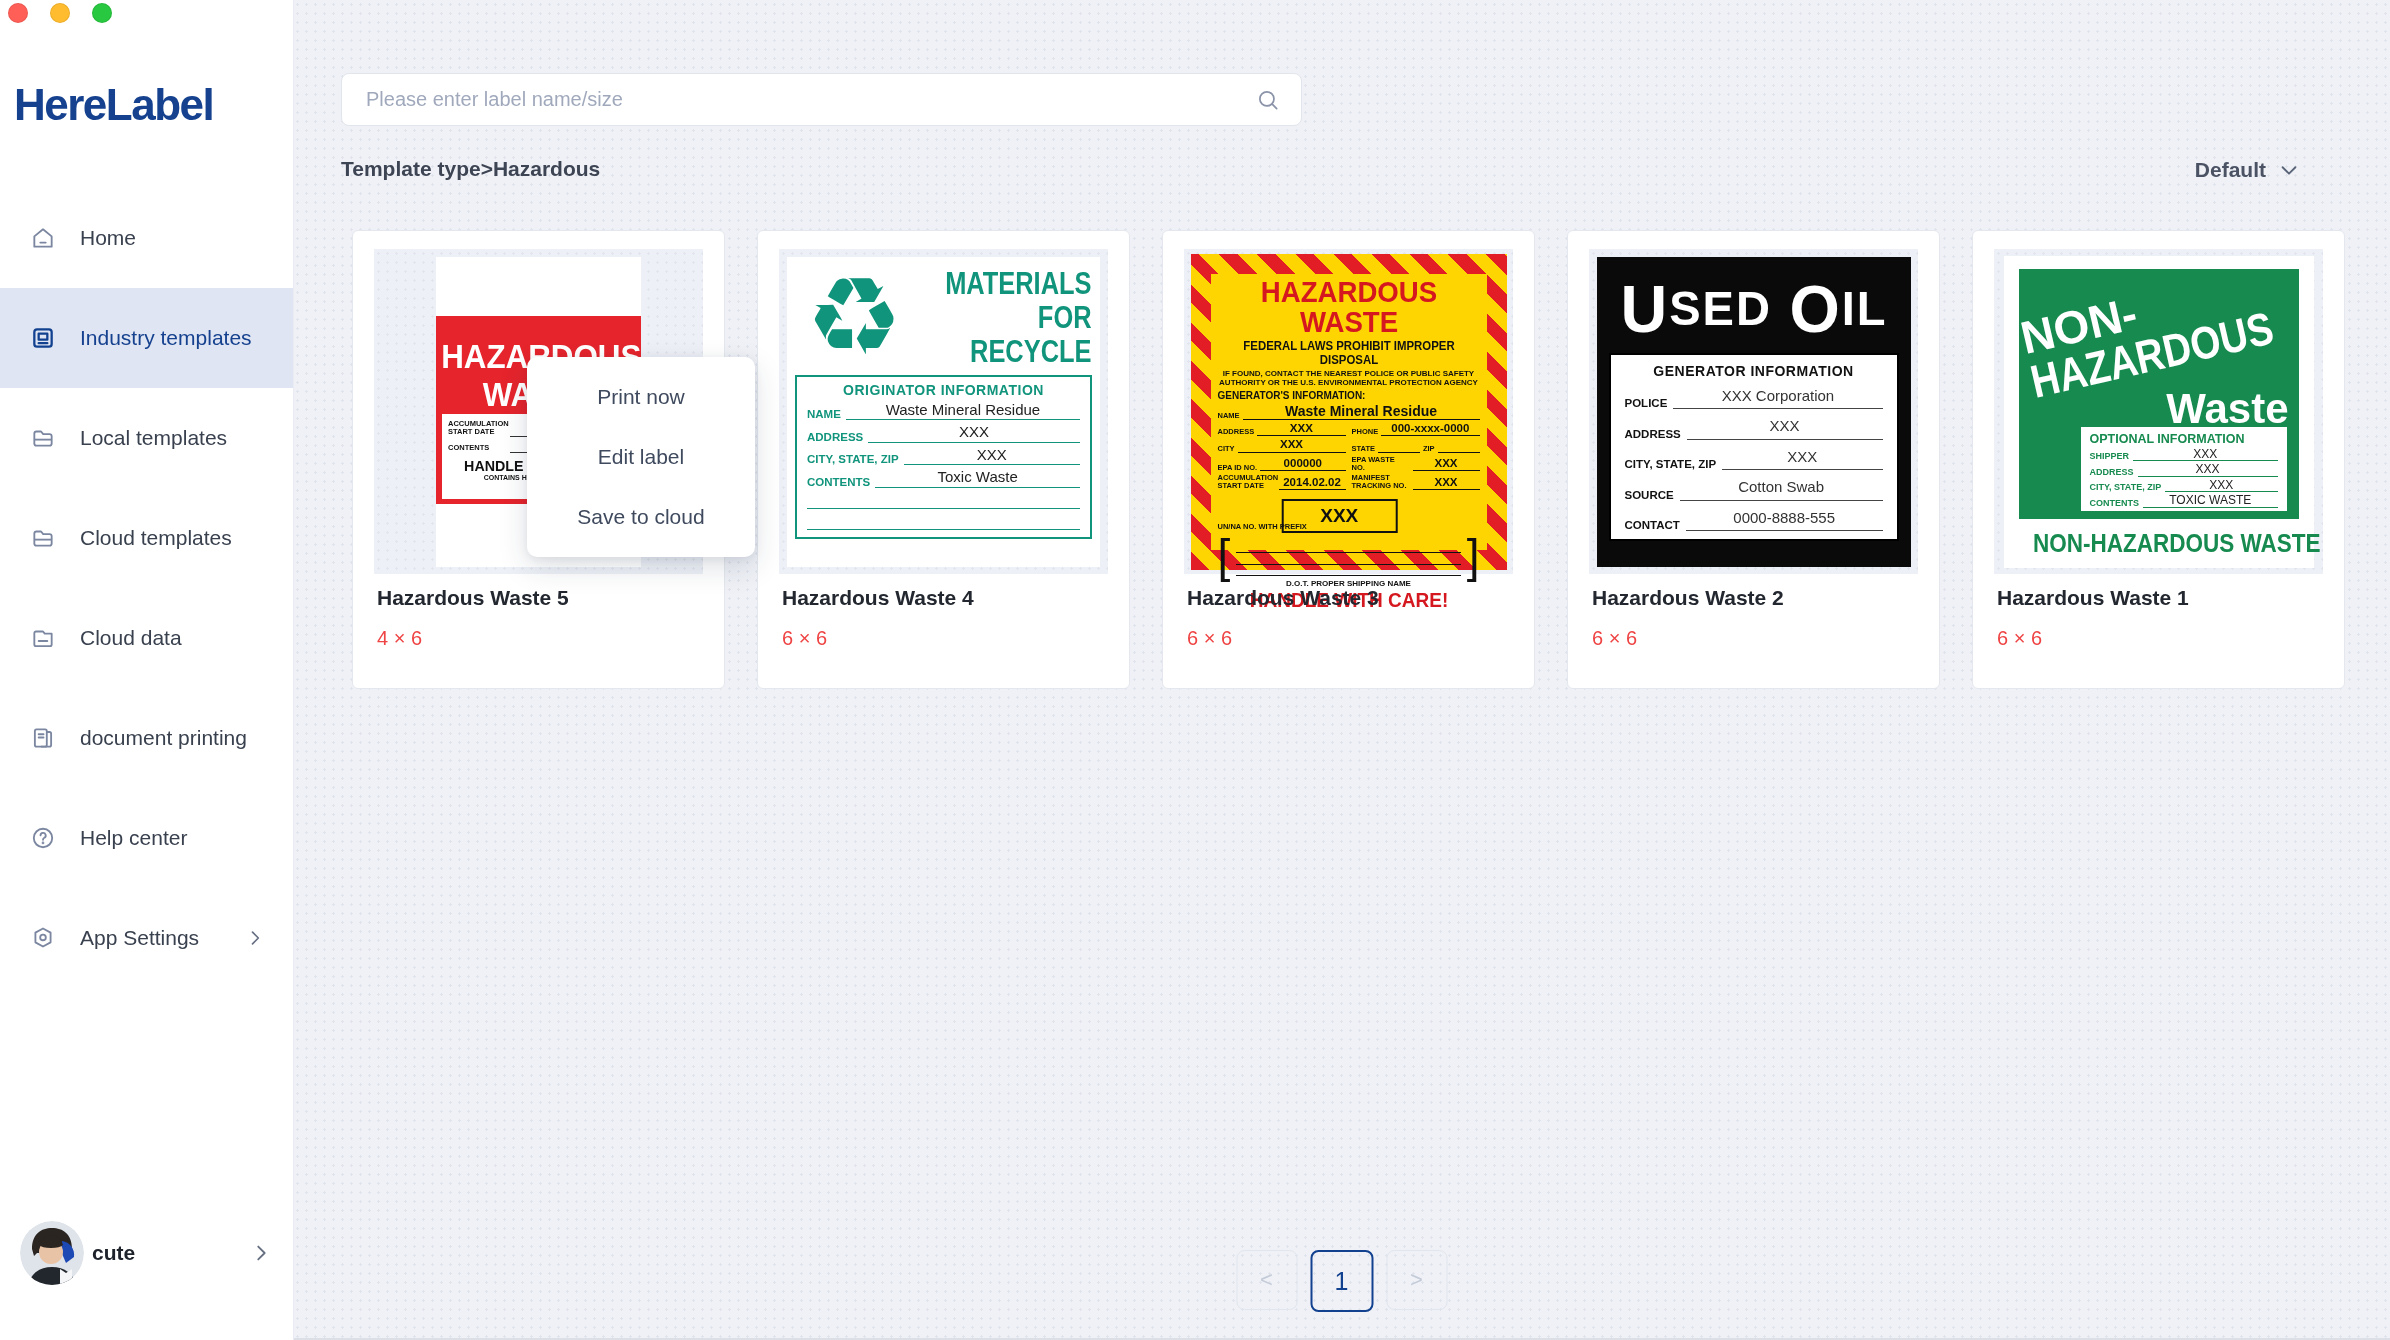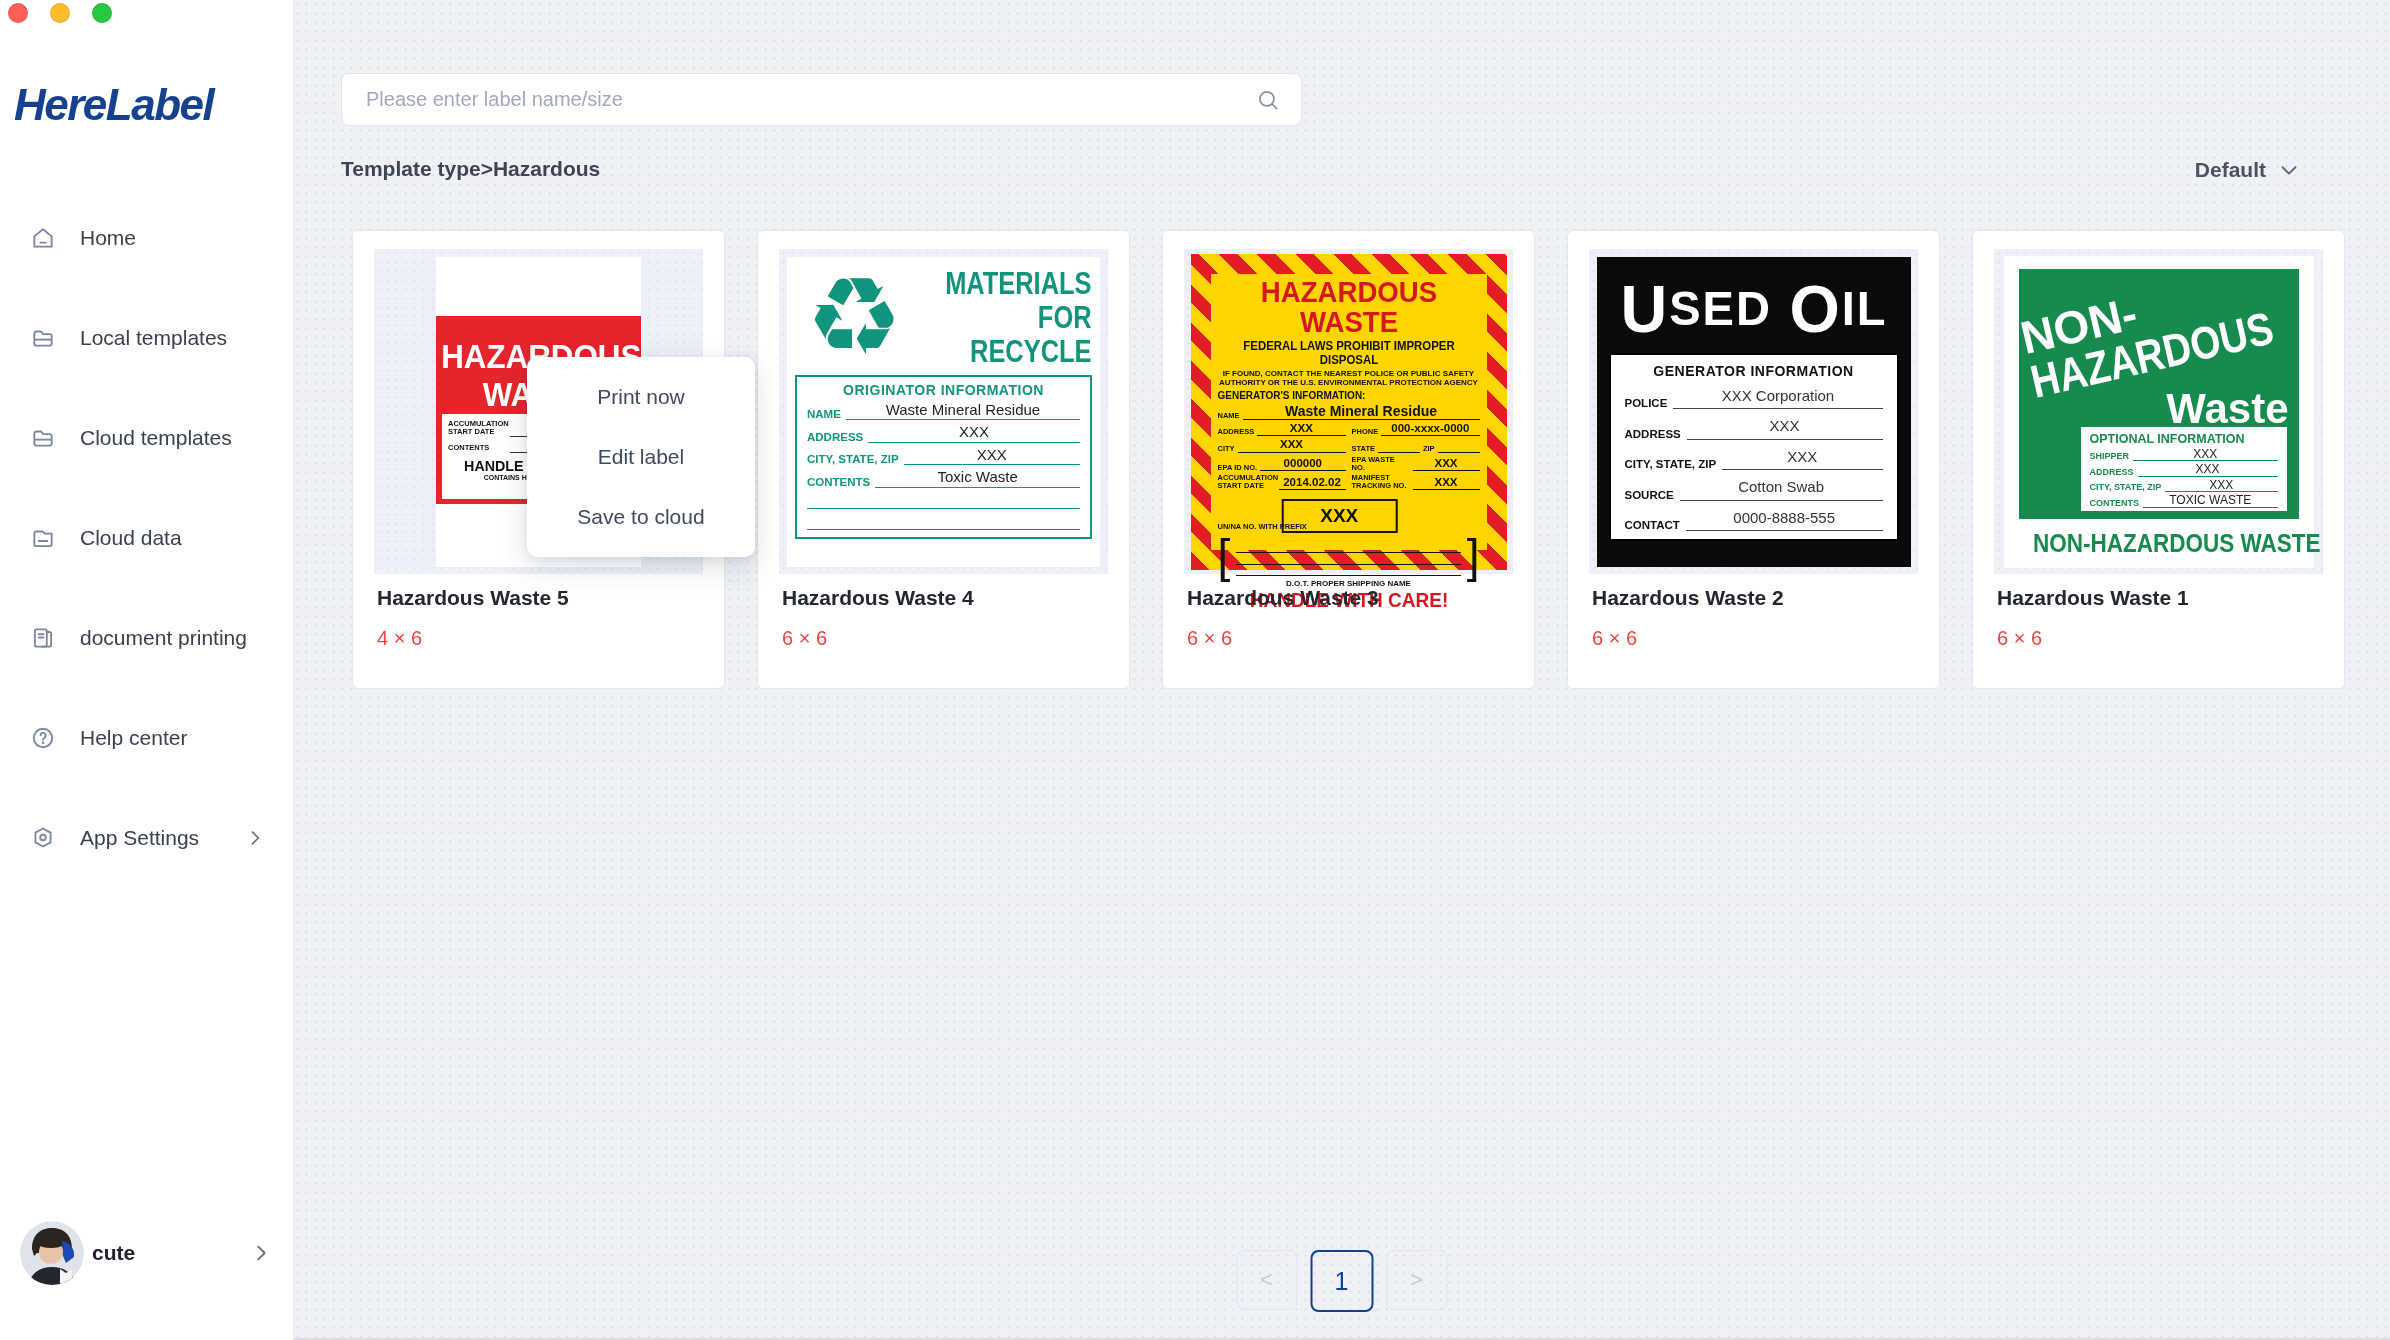--- a/index.html
+++ b/index.html
@@ -4,21 +4,21 @@
 <style>
   html,body{margin:0;padding:0;}
   .app{position:relative;width:2390px;height:1340px;background:#eff1f6;overflow:hidden;
        font-family:"Liberation Sans","DejaVu Sans",sans-serif;color:#39414f;}
   
   .sidebar{position:absolute;left:0;top:0;width:293px;height:100%;background:#ffffff;
            border-right:1px solid #e9ecf2;z-index:10;}
   .traffic{position:absolute;top:3px;left:8px;display:flex;gap:22px;}
   .tl{width:20px;height:20px;border-radius:50%;box-shadow:inset 0 0 0 1px rgba(0,0,0,.08);}
   .tl.red{background:#ff5f57;} .tl.yellow{background:#febc2e;} .tl.green{background:#28c840;}
-  .logo{position:absolute;left:14px;top:80px;font-size:44px;font-weight:800;font-style:italic;
+  .logo{position:absolute;left:14px;top:80px;font-size:44px;font-weight:800;
         color:#15418f;letter-spacing:-1.5px;}
   .nav{position:absolute;left:0;top:188px;width:100%;}
   .nav-item{height:100px;display:flex;align-items:center;padding-left:30px;gap:24px;
             font-size:21px;color:#39414f;cursor:pointer;position:relative;}
   .nav-item.active{background:#dfe5f2;color:#15418f;}
   .nav-icon{width:26px;height:26px;color:#7b86a0;display:inline-flex;}
   .nav-icon svg{width:26px;height:26px;}
   .nav-item.active .nav-icon{color:#12418f;}
   .nav-chevron{position:absolute;right:28px;color:#666f82;display:inline-flex;}
   .nav-chevron svg{width:20px;height:20px;}
@@ -167,20 +167,30 @@
     <nav class="nav">
       <div class="nav-item">
         <span class="nav-icon">
           <svg viewBox="0 0 24 24" fill="none" stroke="currentColor" stroke-width="1.7" stroke-linejoin="round">
               <path d="M4 10.5 12 4l8 6.5V20H4z"></path>
               <path d="M9.5 16.2h5" stroke-linecap="round"></path>
             </svg>
         </span>
         <span class="nav-label">Home</span>
       </div>
+      <div class="nav-item active">
+        <span class="nav-icon">
+          <svg viewBox="0 0 24 24" fill="none" stroke="currentColor" stroke-width="2.1" stroke-linejoin="round">
+              <rect x="4" y="4" width="16" height="16" rx="2.5"></rect>
+              <rect x="8" y="8" width="8" height="5.5"></rect>
+              <path d="M8 16.8h8" stroke-linecap="round"></path>
+            </svg>
+        </span>
+        <span class="nav-label">Industry templates</span>
+      </div>
       <div class="nav-item">
         <span class="nav-icon">
           <svg viewBox="0 0 24 24" fill="none" stroke="currentColor" stroke-width="1.7" stroke-linejoin="round">
               <path d="M4 8a2 2 0 0 1 2-2h4.2l2 2.4H18a2 2 0 0 1 2 2V17a2 2 0 0 1-2 2H6a2 2 0 0 1-2-2z"></path>
               <path d="M4 13.5h16"></path>
             </svg>
         </span>
         <span class="nav-label">Local templates</span>
       </div>
       <div class="nav-item">

